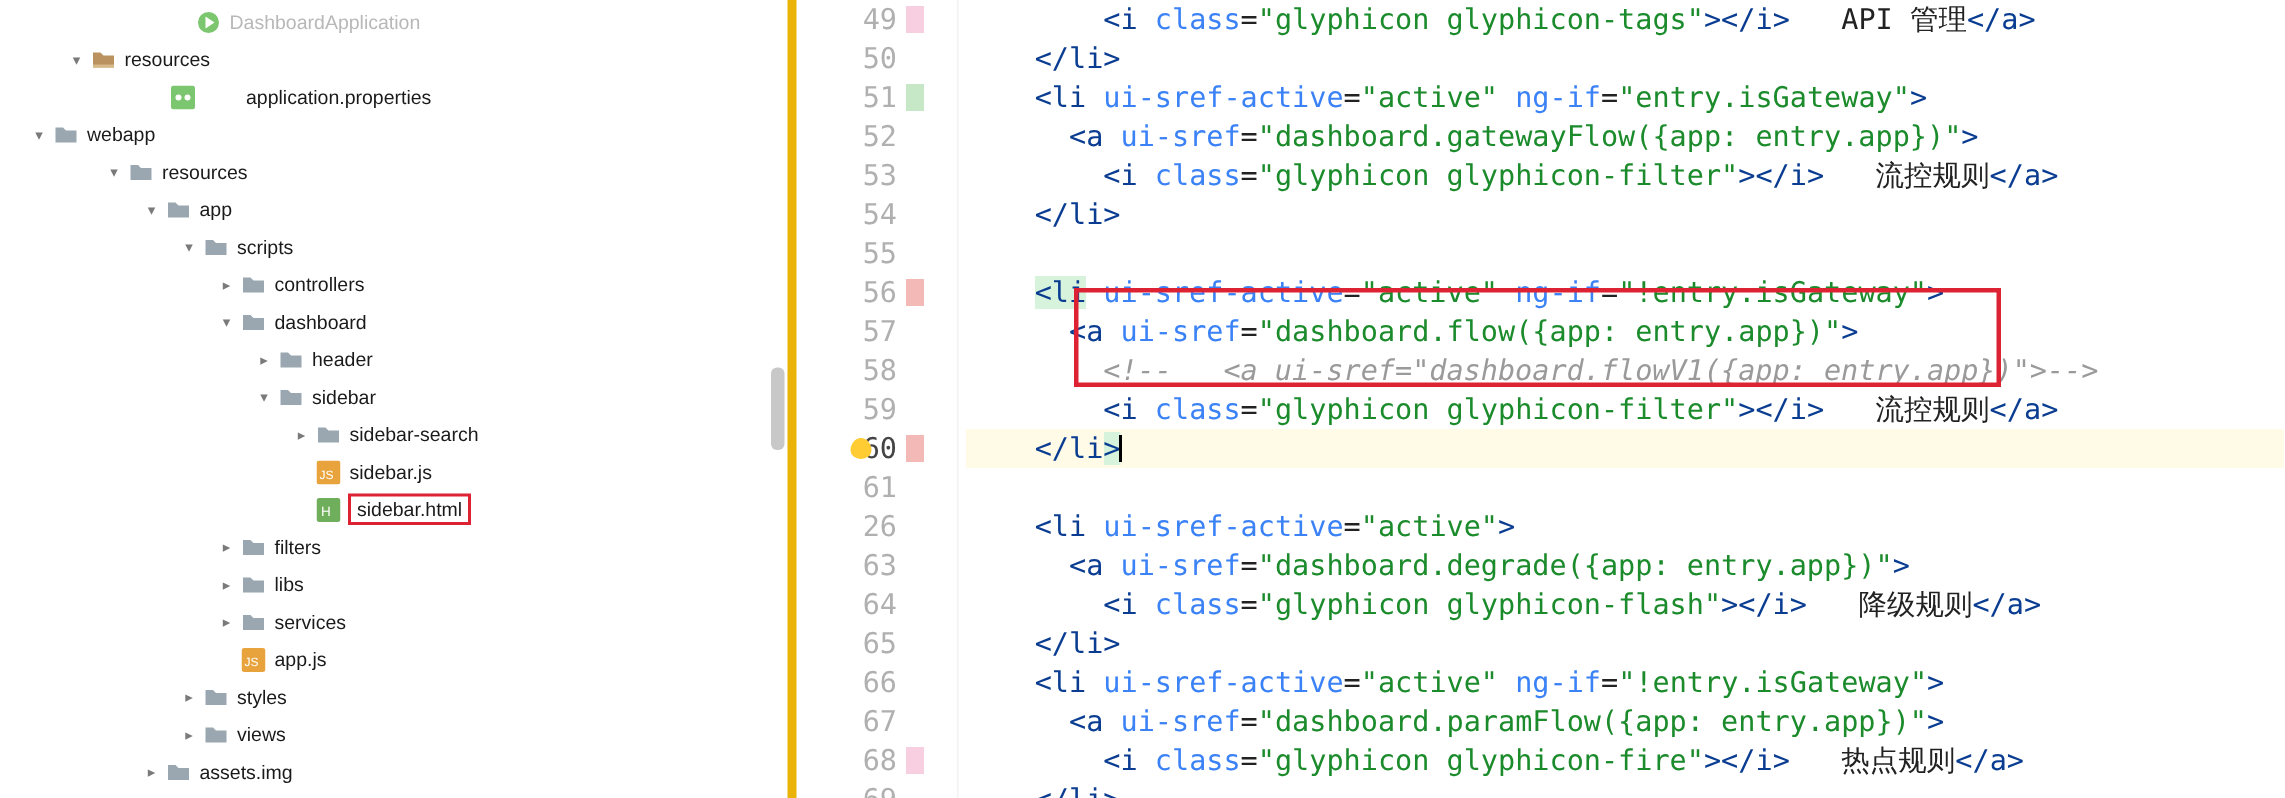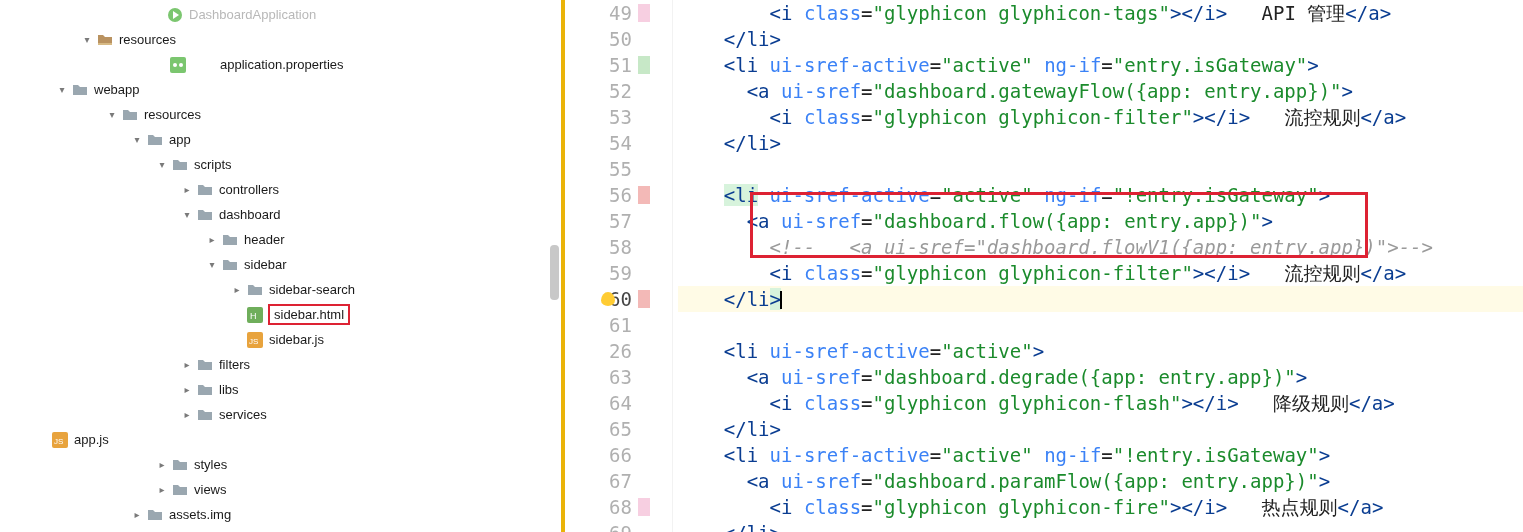--- a/index.html
+++ b/index.html
@@ -1,18 +1,18 @@
 <!DOCTYPE html>
 <html><head>
 <meta charset="utf-8">
 <style>
   html,body{margin:0;padding:0;font-family:"Segoe UI",Arial,sans-serif;font-size:13px;background:#fff;color:#222;overflow:hidden;}
   .root{display:flex;height:532px;width:1523px;}
   
-  .tree-panel{width:525px;flex:0 0 525px;position:relative;overflow:hidden;border-right:4px solid #eab308;margin-left:36px;}
+  .tree-panel{width:525px;flex:0 0 525px;position:relative;overflow:hidden;border-right:6px solid #eab308;}
   .tree{padding-top:2px;}
   .tree-row{display:flex;align-items:center;height:25px;white-space:nowrap;cursor:default;}
   .tree-row.boxed .label{border:2px solid #d23;padding:1px 4px;margin-left:-1px;}
   .arrow{display:inline-block;width:12px;text-align:center;color:#7a7a7a;font-size:10px;margin-right:4px;}
   .arrow.none{visibility:hidden;}
   .icon{display:inline-flex;width:16px;height:16px;align-items:center;justify-content:center;margin-right:6px;}
   .icon svg{width:16px;height:16px;}
   .label{color:#1a1a1a;}
   
   .vscroll{position:absolute;right:2px;top:245px;width:9px;height:55px;background:#c8c8c8;border-radius:4px;}
@@ -60,21 +60,21 @@
         </div>
         <div class="tree-row" style="padding-left: 45px;">
           <span class="arrow ">▾</span>
           <span class="icon">
             <svg viewBox="0 0 16 16">
               <use href="#i-folder-res"></use>
             </svg>
           </span>
           <span class="label">resources</span>
         </div>
-        <div class="tree-row" style="padding-left: 90px; gap: 28px;">
+        <div class="tree-row" style="padding-left: 70px; gap: 28px;">
           <span class="arrow none">▸</span>
           <span class="icon">
             <svg viewBox="0 0 16 16">
               <use href="#i-props"></use>
             </svg>
           </span>
           <span class="label">application.properties</span>
         </div>
         <div class="tree-row" style="padding-left: 20px;">
           <span class="arrow ">▾</span>
@@ -150,38 +150,38 @@
         </div>
         <div class="tree-row" style="padding-left: 195px;">
           <span class="arrow ">▸</span>
           <span class="icon">
             <svg viewBox="0 0 16 16">
               <use href="#i-folder"></use>
             </svg>
           </span>
           <span class="label">sidebar-search</span>
         </div>
+        <div class="tree-row" style="padding-left: 195px;">
+          <span class="arrow none">▸</span>
+          <span class="icon">
+            <svg viewBox="0 0 16 16">
+              <use href="#i-js"></use>
+            </svg>
+          </span>
+          <span class="label">sidebar.js</span>
+        </div>
         <div class="tree-row boxed" style="padding-left: 195px;">
           <span class="arrow none">▸</span>
           <span class="icon">
             <svg viewBox="0 0 16 16">
               <use href="#i-html"></use>
             </svg>
           </span>
           <span class="label">sidebar.html</span>
         </div>
-        <div class="tree-row" style="padding-left: 195px;">
-          <span class="arrow none">▸</span>
-          <span class="icon">
-            <svg viewBox="0 0 16 16">
-              <use href="#i-js"></use>
-            </svg>
-          </span>
-          <span class="label">sidebar.js</span>
-        </div>
         <div class="tree-row" style="padding-left: 145px;">
           <span class="arrow ">▸</span>
           <span class="icon">
             <svg viewBox="0 0 16 16">
               <use href="#i-folder"></use>
             </svg>
           </span>
           <span class="label">filters</span>
         </div>
         <div class="tree-row" style="padding-left: 145px;">
@@ -195,21 +195,21 @@
         </div>
         <div class="tree-row" style="padding-left: 145px;">
           <span class="arrow ">▸</span>
           <span class="icon">
             <svg viewBox="0 0 16 16">
               <use href="#i-folder"></use>
             </svg>
           </span>
           <span class="label">services</span>
         </div>
-        <div class="tree-row" style="">
+        <div class="tree-row" style="padding-left: 145px;">
           <span class="arrow none">▸</span>
           <span class="icon">
             <svg viewBox="0 0 16 16">
               <use href="#i-js"></use>
             </svg>
           </span>
           <span class="label">app.js</span>
         </div>
         <div class="tree-row" style="padding-left: 120px;">
           <span class="arrow ">▸</span>

